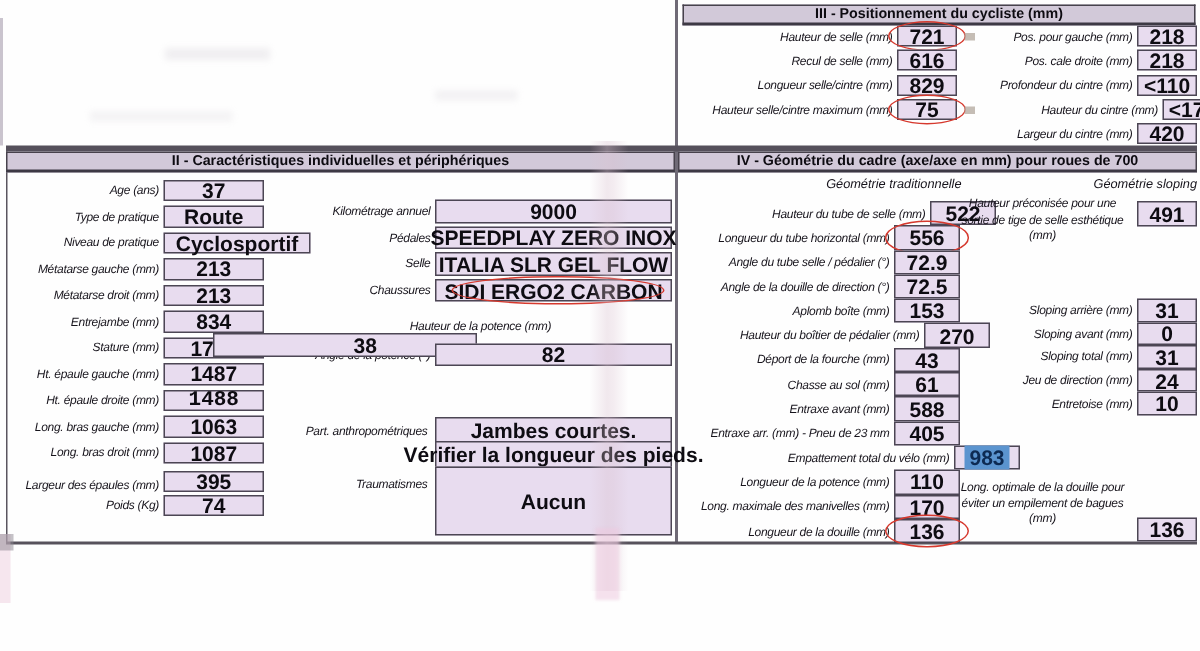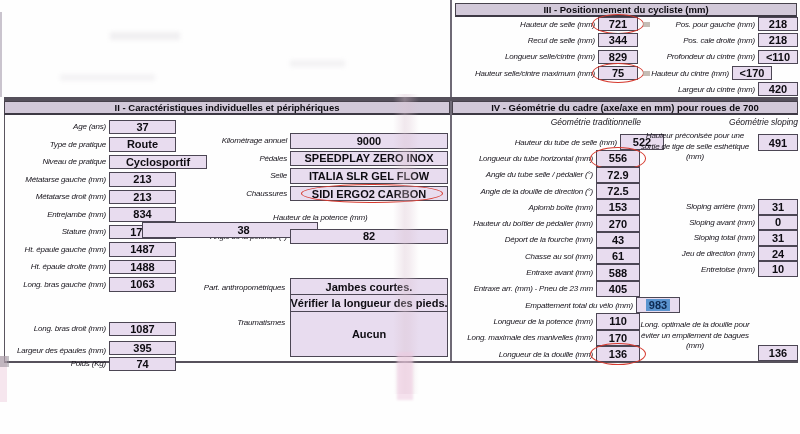--- a/index.html
+++ b/index.html
@@ -9,21 +9,21 @@
   .band{position:absolute;display:flex;align-items:center;justify-content:center;
         background:#d2c9d9;border:1px solid #47424c;border-bottom:2px solid #3d3944;
         box-sizing:border-box;font-weight:bold;font-size:9.5px;color:#0d0b11;letter-spacing:0;}
   
   .rows{position:absolute;}
   .row{display:flex;align-items:center;}
   .lbl{flex:none;font-style:italic;font-size:8px;letter-spacing:-0.2px;text-align:right;
        white-space:nowrap;color:#17141c;}
   .box{flex:none;position:relative;display:flex;align-items:center;justify-content:center;
        background:#e8dcef;border:1px solid #4c4654;box-sizing:border-box;margin-left:3px;}
-  .val{font-weight:bold;font-size:11px;color:#0e0c12;white-space:nowrap;}
+  .val{font-weight:bold;font-size:14px;color:#0e0c12;white-space:nowrap;}
   .val.sel{background:#5b94cf;color:#0d2a52;padding:0 3px;}
   .box.circled::after{content:"";position:absolute;left:-7px;right:-7px;top:-4px;bottom:-4px;
        border:1.7px solid #d6392e;border-radius:50%;pointer-events:none;}
   .box.circled-w::after{content:"";position:absolute;left:10px;right:4px;top:-3px;bottom:-3px;
        border:1.7px solid #d6392e;border-radius:50%;pointer-events:none;}
   .smudge{flex:none;width:7px;height:5px;background:#b6ada2;margin-left:5px;opacity:.8;}
   
   .flab{position:absolute;font-style:italic;font-size:8px;letter-spacing:-0.2px;
         color:#17141c;line-height:10.5px;}
   .flab.right{text-align:right;white-space:nowrap;}
@@ -57,21 +57,21 @@
     <div class="lbl" style="width: 140px;">Hauteur de selle (mm)</div>
     <div class="box circled" style="width: 40px; height: 14px;">
       <span class="val">721</span>
     </div>
     <span class="smudge"></span>
   </div>
 
   <div class="row" style="height: 16.3px;">
     <div class="lbl" style="width: 140px;">Recul de selle (mm)</div>
     <div class="box" style="width: 40px; height: 14px;">
-      <span class="val">344</span>
+      <span class="val">616</span>
     </div>
 
   </div>
 
   <div class="row" style="height: 16.3px;">
     <div class="lbl" style="width: 140px;">Longueur selle/cintre (mm)</div>
     <div class="box" style="width: 40px; height: 14px;">
       <span class="val">829</span>
     </div>
 
@@ -104,21 +104,21 @@
 
   <div class="row" style="height: 16.3px;">
     <div class="lbl" style="width: 157px;">Profondeur du cintre (mm)</div>
     <div class="box" style="width: 40px; height: 14px;">
       <span class="val">&lt;110</span>
     </div>
 
   </div>
 
   <div class="row" style="height: 16.3px;">
-    <div class="lbl" style="width: 131px;">Hauteur du cintre (mm)</div>
+    <div class="lbl" style="width: 131px; margin-left: 43px;">Hauteur du cintre (mm)</div>
     <div class="box" style="width: 40px; height: 14px;">
       <span class="val">&lt;170</span>
     </div>
 
   </div>
 
   <div class="row" style="height: 16.3px;">
     <div class="lbl" style="width: 157px;">Largeur du cintre (mm)</div>
     <div class="box" style="width: 40px; height: 14px;">
       <span class="val">420</span>
@@ -190,35 +190,35 @@
   <div class="row" style="height: 17.5px;">
     <div class="lbl" style="width: 100px;">Ht. épaule gauche (mm)</div>
     <div class="box" style="width: 67px; height: 14.5px;">
       <span class="val">1487</span>
     </div>
 
   </div>
 
   <div class="row" style="height: 17.5px;">
     <div class="lbl" style="width: 100px;">Ht. épaule droite (mm)</div>
-    <div class="box" style="width: 67px; height: 14.5px;">
+    <div class="box" style="width: 67px; height: 14.5px; font-family: Liberation Mono, monospace;">
       <span class="val">1488</span>
     </div>
 
   </div>
 
   <div class="row" style="height: 17.5px;">
     <div class="lbl" style="width: 100px;">Long. bras gauche (mm)</div>
     <div class="box" style="width: 67px; height: 14.5px;">
       <span class="val">1063</span>
     </div>
 
   </div>
 
-  <div class="row" style="height: 17.5px; margin-top: 27px;">
+  <div class="row" style="height: 17.5px;">
     <div class="lbl" style="width: 100px;">Long. bras droit (mm)</div>
     <div class="box" style="width: 67px; height: 14.5px;">
       <span class="val">1087</span>
     </div>
 
   </div>
 
   <div class="row" style="height: 17.5px; align-items: flex-end;">
     <div class="lbl" style="width: 100px;">Largeur des épaules (mm)</div>
     <div class="box" style="width: 67px; height: 14.5px;">
@@ -340,21 +340,21 @@
   </div>
 
   <div class="row" style="height: 16.3px;">
     <div class="lbl" style="width: 140px;">Aplomb boîte (mm)</div>
     <div class="box" style="width: 44px; height: 16.3px;">
       <span class="val">153</span>
     </div>
 
   </div>
 
-  <div class="row" style="height: 16.3px;">
+  <div class="row" style="height: 16.3px; justify-content: center;">
     <div class="lbl" style="width: 140px;">Hauteur du boîtier de pédalier (mm)</div>
     <div class="box" style="width: 44px; height: 16.3px;">
       <span class="val">270</span>
     </div>
 
   </div>
 
   <div class="row" style="height: 16.3px;">
     <div class="lbl" style="width: 140px;">Déport de la fourche (mm)</div>
     <div class="box" style="width: 44px; height: 16.3px;">

